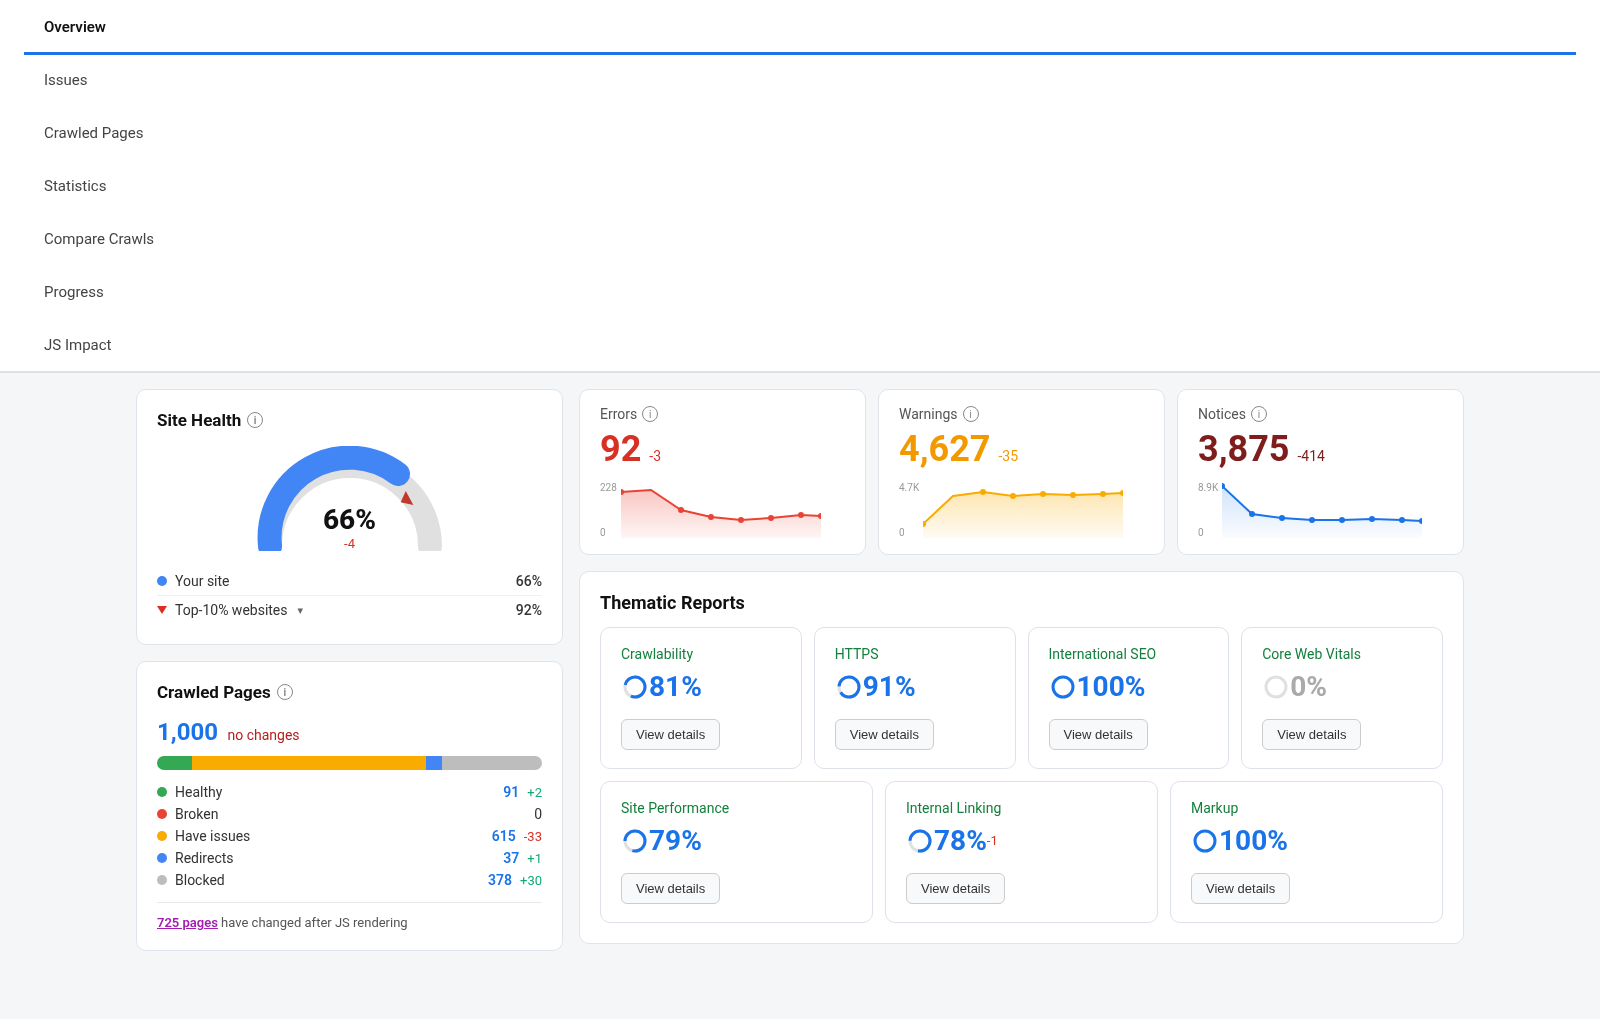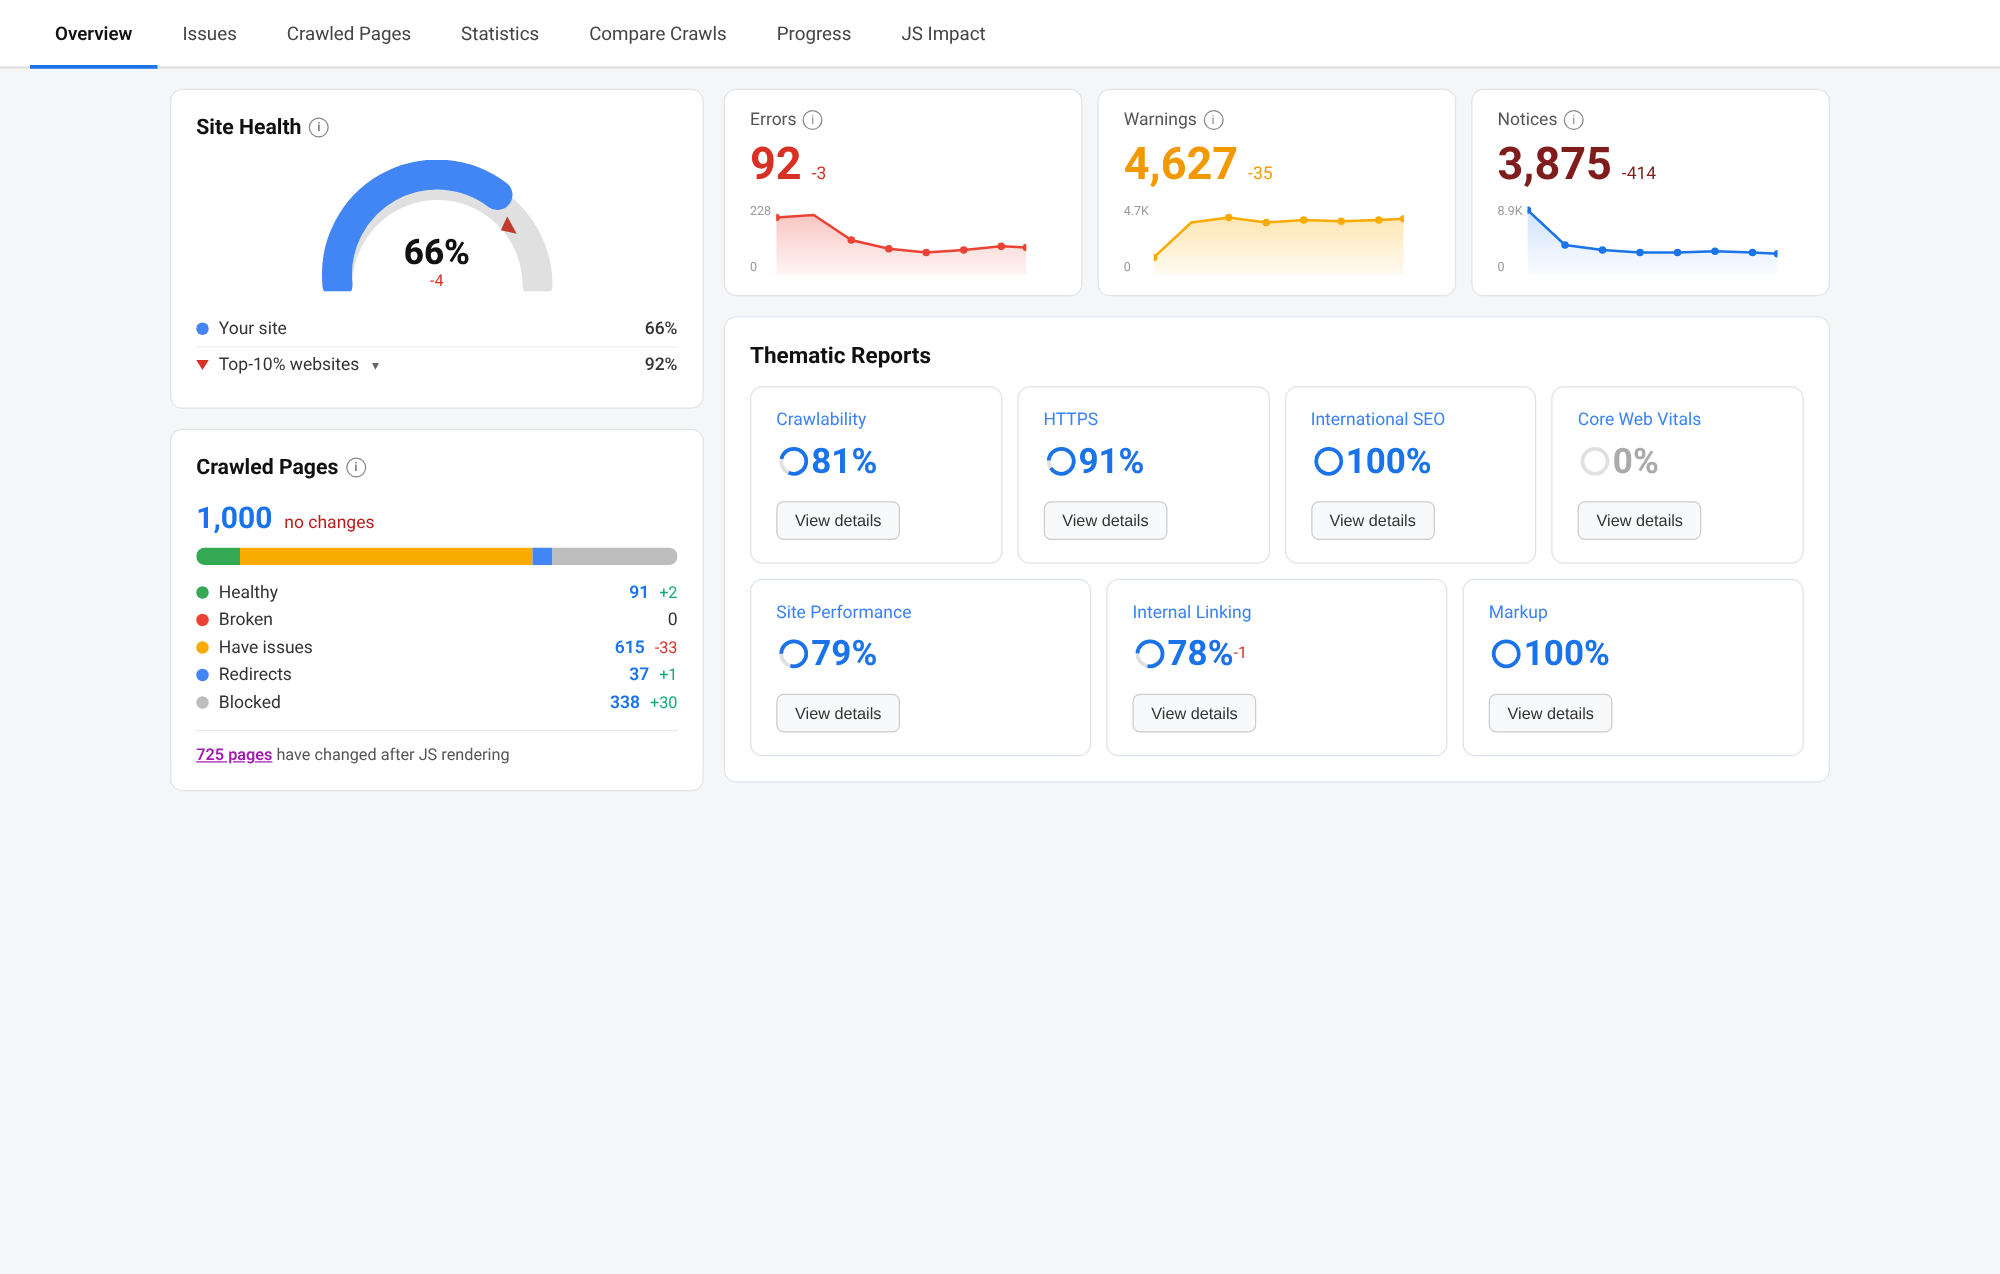--- a/index.html
+++ b/index.html
@@ -1,19 +1,19 @@
 <!DOCTYPE html>
 <html><head>
   <meta charset="utf-8">
   <style>
     * { box-sizing: border-box; margin: 0; padding: 0; }
     body { font-family: -apple-system, BlinkMacSystemFont, 'Segoe UI', Roboto, sans-serif; background: #f5f6f8; color: #333; font-size: 14px; }
 
     
-    .top-nav { background: #fff; border-bottom: 2px solid #e0e0e0; padding: 0 24px; display: flex; gap: 0; }
+    .top-nav { background: #fff; border-bottom: 2px solid #e0e0e0; padding: 0 24px; display: flex; gap: 0; flex-direction: column; }
     .nav-item { padding: 18px 20px 16px; cursor: pointer; font-size: 15px; color: #444; border-bottom: 3px solid transparent; margin-bottom: -2px; white-space: nowrap; }
     .nav-item.active { color: #111; font-weight: 600; border-bottom-color: #1a73e8; }
 
     
     .main { display: flex; gap: 16px; padding: 16px; max-width: 1360px; margin: 0 auto; }
     .left-col { width: 427px; flex-shrink: 0; display: flex; flex-direction: column; gap: 16px; }
     .right-col { flex: 1; display: flex; flex-direction: column; gap: 16px; }
 
     
     .card { background: #fff; border-radius: 10px; border: 1px solid #e0e4ea; padding: 20px; }
@@ -46,21 +46,21 @@
     .metric-delta { font-size: 14px; font-weight: 400; }
     .metric-red { color: #d93025; }
     .metric-orange { color: #f29900; }
     .metric-blue { color: #7f1d1d; }
 
     
     .section-title { font-size: 18px; font-weight: 700; color: #111; margin-bottom: 14px; }
     .reports-grid { display: grid; grid-template-columns: repeat(4, 1fr); gap: 12px; margin-bottom: 12px; }
     .reports-grid-bottom { display: grid; grid-template-columns: repeat(3, 1fr); gap: 12px; }
     .report-card { background: #fff; border-radius: 10px; border: 1px solid #dde2ea; padding: 18px 20px; }
-    .report-name { font-size: 14px; color: #3b82f6; margin-bottom: 8px; }
+    .report-name { font-size: 14px; color: #15803d; margin-bottom: 8px; }
     .report-pct-row { display: flex; align-items: center; gap: 0; margin-bottom: 16px; }
     .report-pct { font-size: 28px; font-weight: 700; }
     .pct-blue { color: #1a73e8; }
     .pct-gray { color: #aaa; }
     .report-pct-delta { font-size: 13px; color: #d93025; }
     .view-details-btn { border: 1px solid #ccc; border-radius: 6px; background: #f8f9fa; padding: 7px 14px; font-size: 13px; color: #333; cursor: pointer; }
 
     
     .circle-icon { width: 28px; height: 28px; flex-shrink: 0; }
 
@@ -190,21 +190,21 @@
             <span class="pl-val">37</span>
             <span class="pl-delta-pos">+1</span>
           </div>
         </div>
         <div class="pl-row">
           <div class="pl-left">
             <div class="dot" style="background:#bdbdbd"></div>
             <span>Blocked</span>
           </div>
           <div style="display:flex;gap:8px;align-items:center">
-            <span class="pl-val">338</span>
+            <span class="pl-val">378</span>
             <span class="pl-delta-pos">+30</span>
           </div>
         </div>
       </div>
       <div class="changed-text">
         <span class="changed-link">725 pages</span><span> have changed after JS rendering</span>
       </div>
     </div>
   </div>
 

